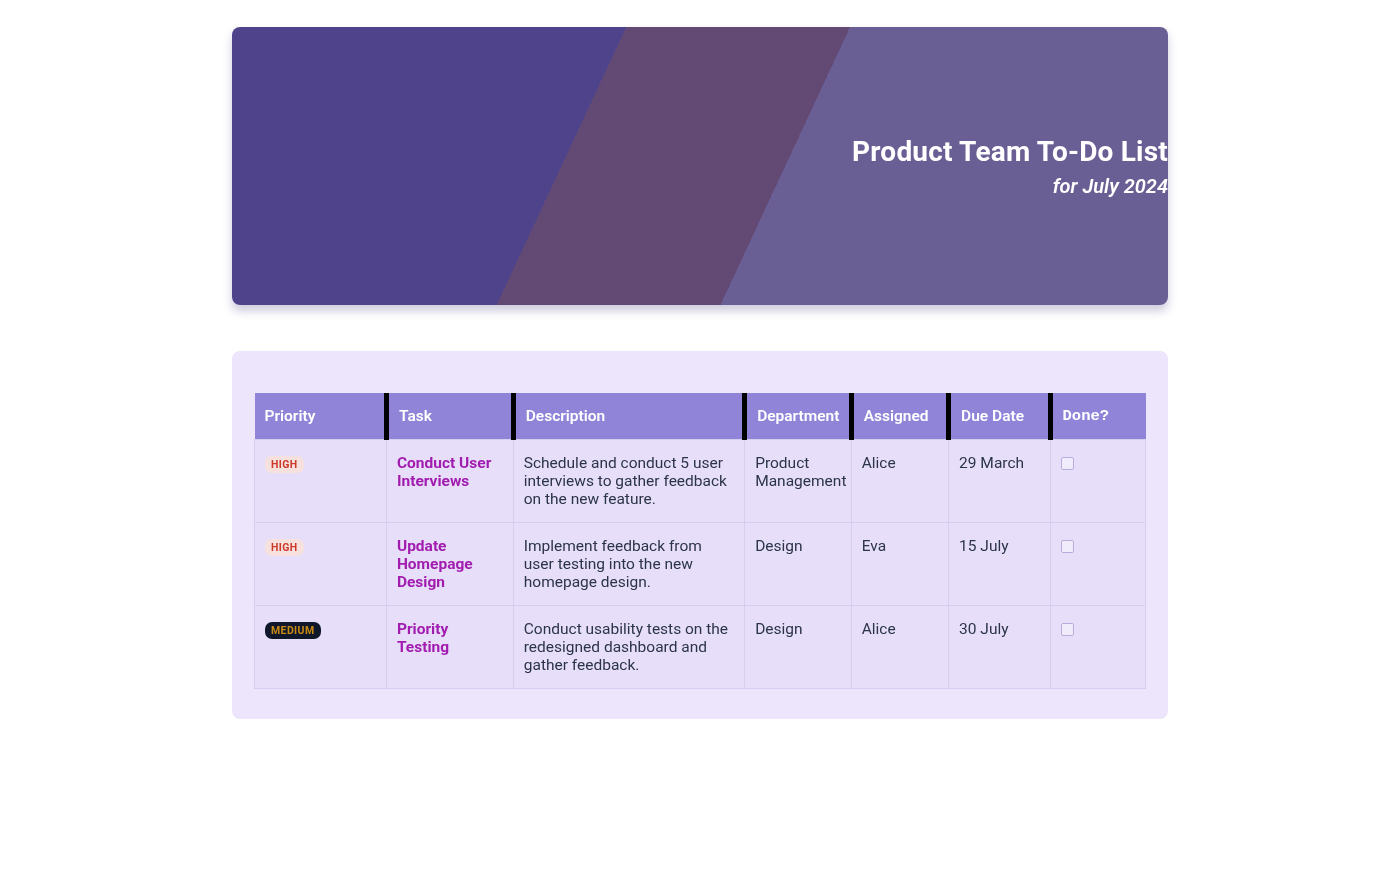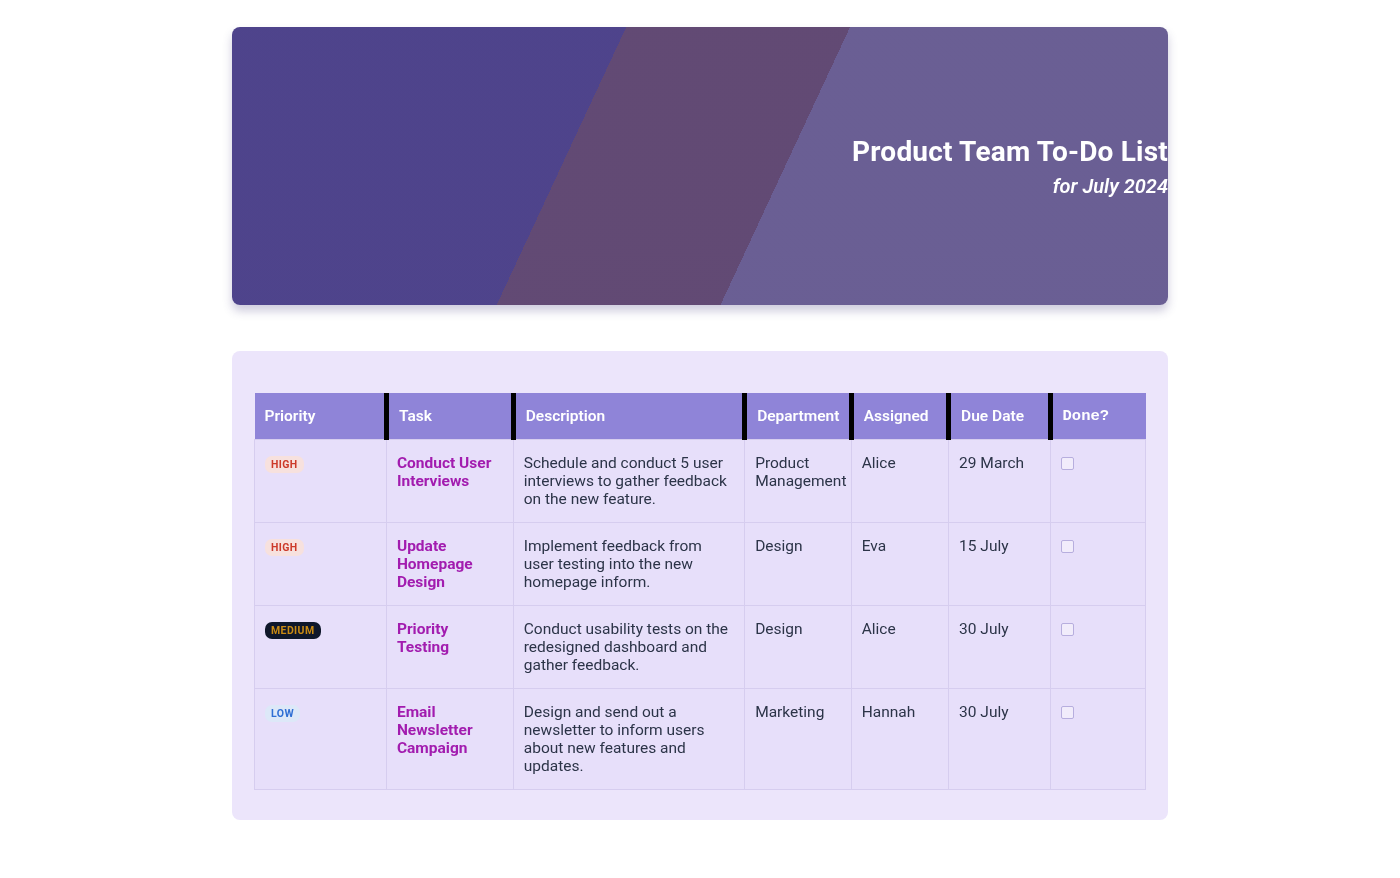--- a/index.html
+++ b/index.html
@@ -135,39 +135,30 @@
           <td class="task-name">Conduct User Interviews</td>
           <td>Schedule and conduct 5 user interviews to gather feedback on the new feature.</td>
           <td>Product Management</td>
           <td>Alice</td>
           <td>29 March</td>
           <td><span class="checkbox"></span></td>
         </tr>
         <tr>
           <td><span class="badge high">HIGH</span></td>
           <td class="task-name">Update Homepage Design</td>
-          <td>Implement feedback from user testing into the new homepage inform.</td>
+          <td>Implement feedback from user testing into the new homepage design.</td>
           <td>Design</td>
           <td>Eva</td>
           <td>15 July</td>
           <td><span class="checkbox"></span></td>
         </tr>
         <tr>
           <td><span class="badge medium">MEDIUM</span></td>
           <td class="task-name">Priority Testing</td>
           <td>Conduct usability tests on the redesigned dashboard and gather feedback.</td>
           <td>Design</td>
           <td>Alice</td>
           <td>30 July</td>
           <td><span class="checkbox"></span></td>
         </tr>
-        <tr>
-          <td><span class="badge low">LOW</span></td>
-          <td class="task-name">Email Newsletter Campaign</td>
-          <td>Design and send out a newsletter to inform users about new features and updates.</td>
-          <td>Marketing</td>
-          <td>Hannah</td>
-          <td>30 July</td>
-          <td><span class="checkbox"></span></td>
-        </tr>
       </tbody>
   </table>
 </div>
 
 </body></html>

